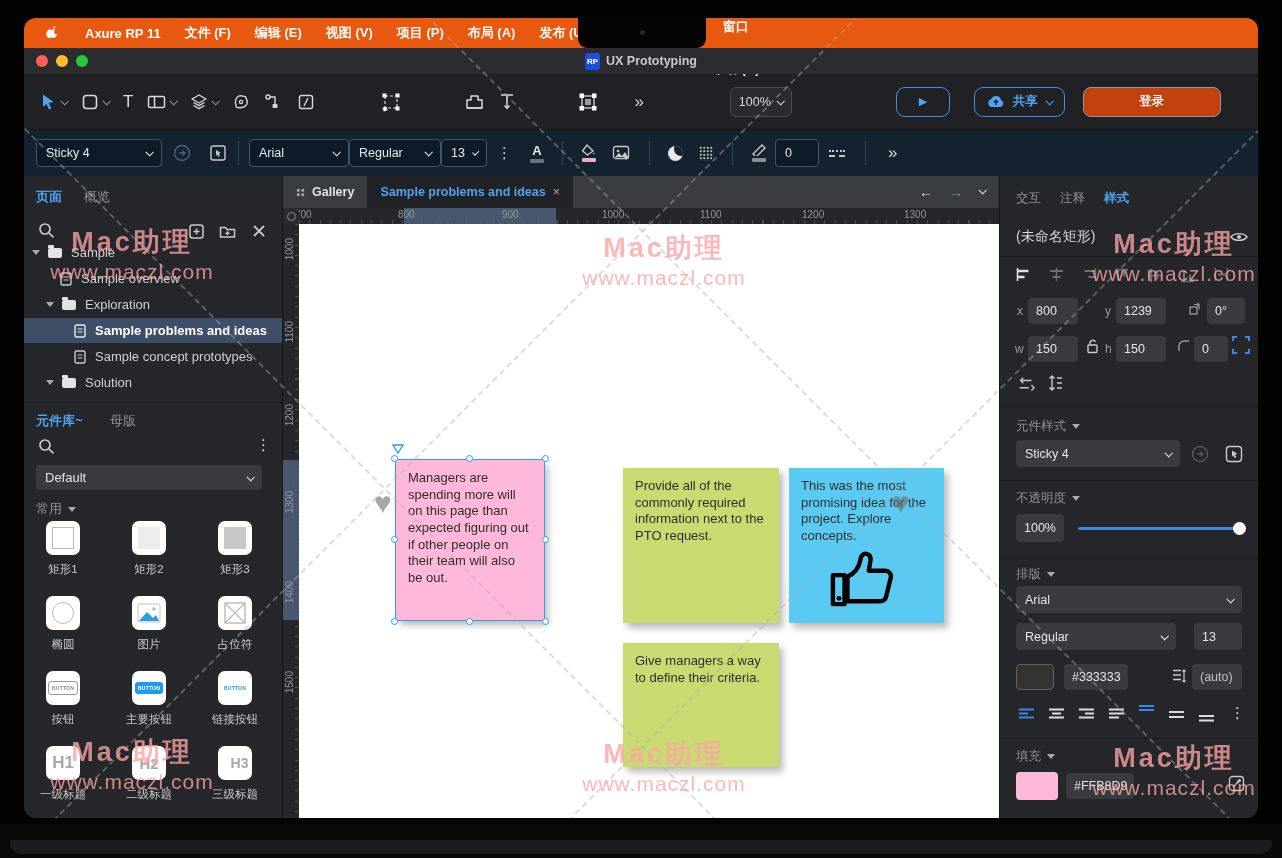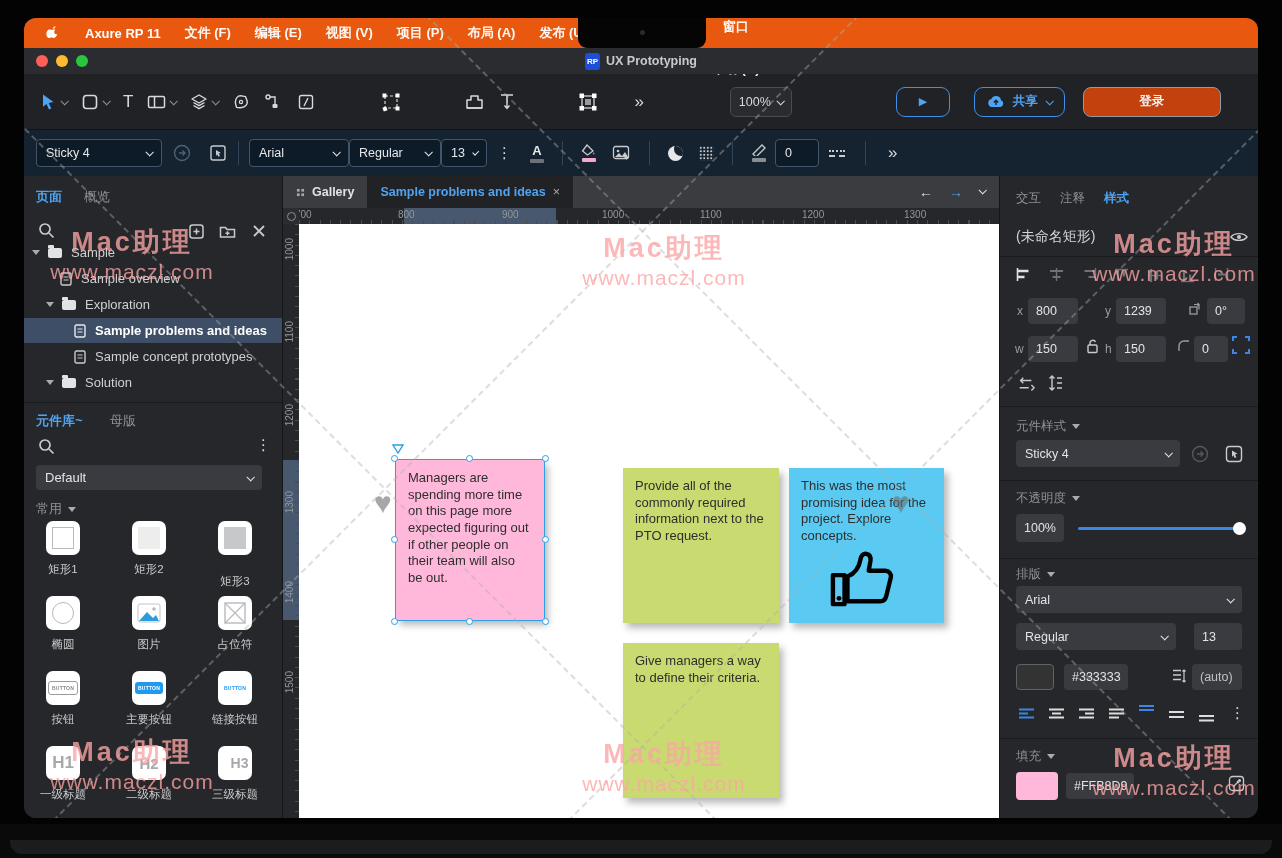--- a/index.html
+++ b/index.html
@@ -399,21 +399,21 @@
           <div style="width:22px;height:22px;border:1.5px solid #B9BABC;background:#fff;"></div>
         </div>
       <div class="wcard" style="left:108px;top:345px;">
           <div style="width:22px;height:22px;background:#EDEDEE;"></div>
         </div>
       <div class="wcard" style="left:194px;top:345px;">
           <div style="width:22px;height:22px;background:#C7C8CA;"></div>
         </div>
       <span class="wlabel" style="left:-4px;top:386px;">矩形1</span>
       <span class="wlabel" style="left:82px;top:386px;">矩形2</span>
-      <span class="wlabel" style="left:168px;top:386px;margin-top:12px;">矩形3</span>
+      <span class="wlabel" style="left:168px;top:386px;">矩形3</span>
 
       <div class="wcard" style="left:22px;top:420px;">
           <div style="width:22px;height:22px;border:1.5px solid #B9BABC;border-radius:50%;"></div>
         </div>
       <div class="wcard" style="left:108px;top:420px;">
         <svg width="24" height="20" viewBox="0 0 24 20">
             <rect x="1" y="1" width="22" height="18" rx="2" fill="#fff" stroke="#C2C3C5"></rect>
             <circle cx="17" cy="6" r="1.8" fill="#B9BABC"></circle>
             <path d="M2 18l8-9 6 6 3-3 3 6z" fill="#2D9CDB"></path>
           </svg>
@@ -491,21 +491,21 @@
           <div class="vr-hi" style="top:236px;height:160px;"></div>
           <span class="vr-num" style="top:14px;">1000</span>
           <span class="vr-num" style="top:97px;">1100</span>
           <span class="vr-num" style="top:180px;">1200</span>
           <span class="vr-num" style="top:267px;">1300</span>
           <span class="vr-num" style="top:357px;">1400</span>
           <span class="vr-num" style="top:447px;">1500</span>
         </div>
 
         <div class="sticky sel" style="left: 113px; top: 236px; width: 148px; height: 160px; background: rgb(255, 184, 217);">
-          <span>Managers are spending more time on this page more expected figuring out if other people on their team will also be out.</span>
+          <span>Managers are spending more will on this page than expected figuring out if other people on their team will also be out.</span>
           <svg class="abs" style="left:-4px;top:-16px;" width="12" height="10" viewBox="0 0 12 10">
               <path d="M1 1h10L6 9z" fill="none" stroke="#2B9FE8" stroke-width="1.4"></path>
             </svg>
           <span class="hdl" style="left:-5px;top:-5px;"></span>
           <span class="hdl" style="left:70px;top:-5px;"></span>
           <span class="hdl" style="right:-5px;top:-5px;"></span>
           <span class="hdl" style="left:-5px;top:76px;"></span>
           <span class="hdl" style="right:-5px;top:76px;"></span>
           <span class="hdl" style="left:-5px;bottom:-5px;"></span>
           <span class="hdl" style="left:70px;bottom:-5px;"></span>
@@ -519,21 +519,21 @@
         <div class="sticky" style="left: 506px; top: 244px; width: 155px; height: 155px; background: rgb(90, 202, 242);">
           <span>This was the most promising idea for the project. Explore concepts.</span>
           <svg class="thumb" width="74" height="64" viewBox="0 0 48 44">
             <path d="M4 20h8v20H4z" fill="none" stroke="#000" stroke-width="3" stroke-linejoin="round"></path>
             <circle cx="8.2" cy="36" r="1.7" fill="#000"></circle>
             <path d="M14 38V21c5-2 8-6 9-12 .4-2.6 2-4 4-3.6 2.2.4 3.2 2.3 2.8 5L28.6 17H40c2.6 0 4.4 2.2 3.8 4.7l-3.2 13c-.5 2-2.2 3.3-4.2 3.3H14z" fill="none" stroke="#000" stroke-width="3" stroke-linejoin="round"></path>
           </svg>
         </div>
 
 
-        <div class="sticky" style="left: 340px; top: 419px; width: 156px; height: 155px; background: rgb(201, 219, 112);">
+        <div class="sticky" style="left: 340px; top: 419px; width: 156px; height: 124px; background: rgb(201, 219, 112);">
           <span>Give managers a way to define their criteria.</span>
         </div>
       </div>
     </div>
 
     <div class="panel">
       <span class="abs dimtxt" style="left:16px;top:14px;">交互</span>
       <span class="abs dimtxt" style="left:60px;top:14px;">注释</span>
       <span class="abs blue" style="left:104px;top:14px;font-weight:700;">样式</span>
 

